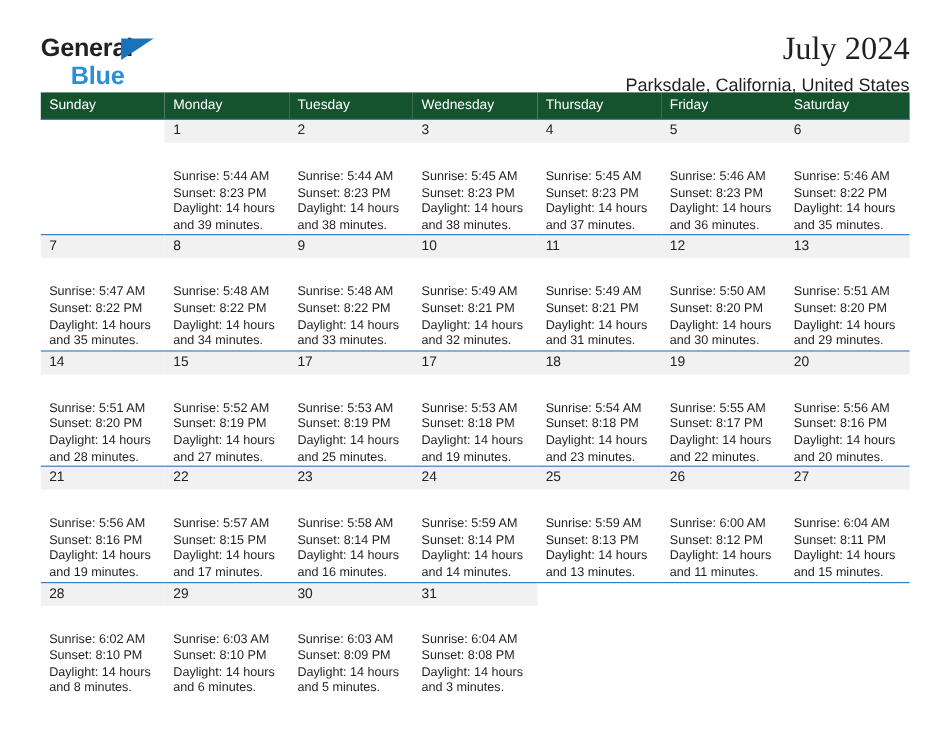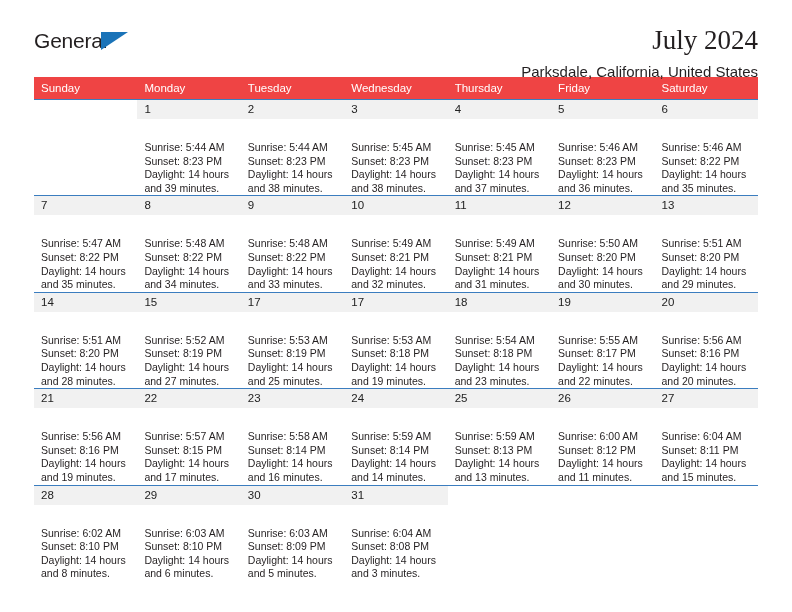--- a/index.html
+++ b/index.html
@@ -24,20 +24,21 @@
     justify-content:space-between;
     padding-top:26px;
     height:72px;
     box-sizing:border-box;
   }
   .logo{
     position:relative;
     width:108px;
     line-height:1;
     padding-top:4px;
+    font-weight:bold;
   }
   .logo-row1{
     position:relative;
     font-size:21px;
     color:#231f20;
     letter-spacing:-0.2px;
     height:22px;
   }
   .logo-tri{
     position:absolute;
@@ -70,21 +71,21 @@
   }
 
   
   .cal{
     margin-top:5px;
     width:724px;
     border-collapse:collapse;
     table-layout:fixed;
   }
   .cal th{
-    background:#ef4444;
+    background:#14532d;
     color:#ffffff;
     font-size:11.5px;
     font-weight:400;
     text-align:left;
     padding:5px 0 5px 7px;
     height:11px;
     border:0;
   }
   .weekrow > td{
     padding:0;
@@ -119,20 +120,21 @@
 
 <div class="page">
 
   <div class="topbar">
 
     <div class="logo">
       <div class="logo-row1">
         <span>General</span>
         <span class="logo-tri"></span>
       </div>
+      <div class="logo-row2">Blue</div>
     </div>
 
     <div class="titles">
       <div class="cal-title">July 2024</div>
       <div class="cal-sub">Parksdale, California, United States</div>
     </div>
 
   </div>
 
   <table class="cal">

